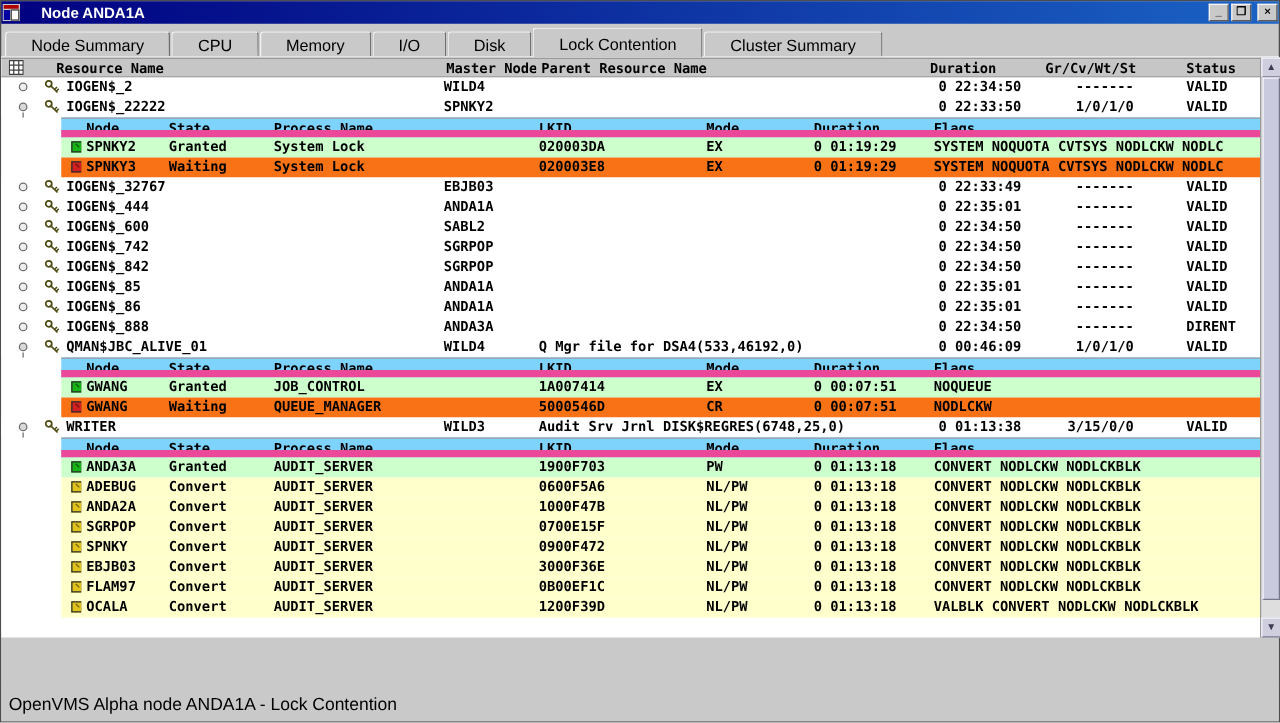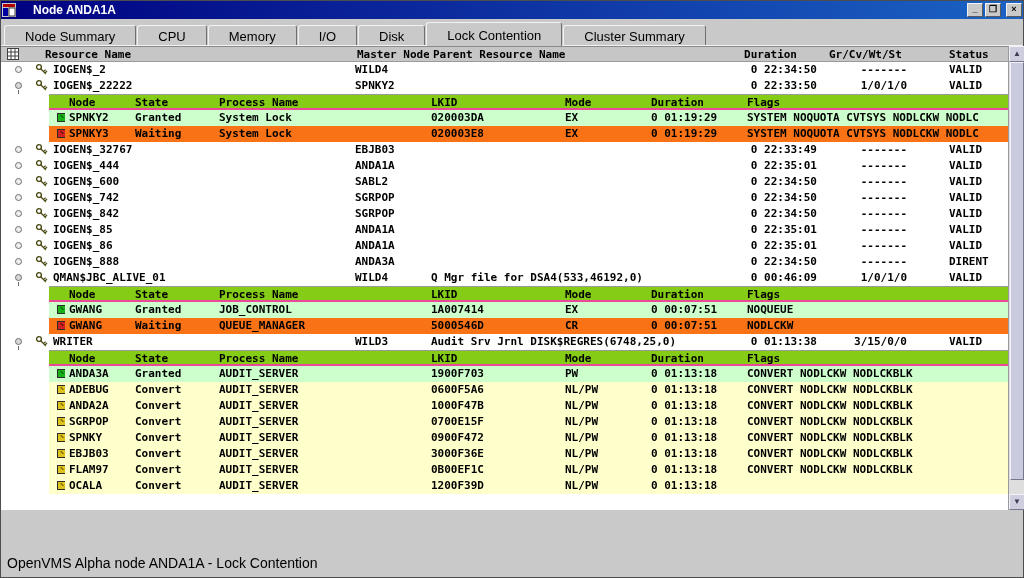--- a/index.html
+++ b/index.html
@@ -30,21 +30,21 @@
 
   
   .panel{flex:1;display:flex;flex-direction:row;border-top:1px solid #f2f2f2;background:#c9c9c9}
   .viewport{display:flex;flex:0 0 464px;height:464px}
   .grid{width:1007px;background:#fff;overflow:hidden;
     font-family:"DejaVu Sans Mono",monospace;font-size:11px;font-weight:bold;line-height:16px;color:#000}
   .main-header{display:grid;grid-template-columns:40px 312px 76px 266px 130px 96px 87px;
     height:16px;background:#c6c6c6;border-top:1px solid #8a8a8a;border-bottom:1px solid #9a9a9a}
   .hc{white-space:pre;overflow:hidden;padding-left:4px}
   .hc.dur{text-align:right;padding-right:28px}
-  .hc.gcws{text-align:left;padding-right:12px}
+  .hc.gcws{text-align:right;padding-right:12px}
   .hc.status{padding-left:28px}
   .hicon{padding-left:6px;display:flex;align-items:center}
 
   .mrow{display:grid;grid-template-columns:28px 22px 302px 76px 266px 130px 96px 87px;height:16px;background:#fff}
   .cell{white-space:pre;overflow:hidden;padding-left:2px}
   .c-parent{text-align:left;padding-right:4px}
   .c-dur{text-align:right;padding-right:8px}
   .c-gcws{text-align:right;padding-right:14px}
   .c-status{padding-left:28px}
 
@@ -55,21 +55,21 @@
   .keywrap{display:inline-block;margin:1px 0 0 4px}
   .sq{display:inline-block;width:9px;height:9px;border:1px solid #2c2c2c;margin:3px 2px 0 4px;position:relative}
   .sq::after{content:"";position:absolute;left:2px;top:2px;width:4px;height:1px;background:rgba(0,0,0,.55);
     transform:rotate(45deg)}
   .sq.granted{background:#17b317}
   .sq.waiting{background:#d22020}
   .sq.convert{background:#e0c21c}
 
   .sub{margin-left:48px}
   .sub-header,.srow{display:grid;grid-template-columns:16px 66px 84px 212px 134px 86px 96px 1fr;height:16px}
-  .sub-header{background:#84cc16;border-top:1px solid #9a9a9a;border-bottom:2px solid #ec4899}
+  .sub-header{background:#7dd3fc;border-top:1px solid #9a9a9a;border-bottom:6px solid #ec4899}
   .scell{white-space:pre;overflow:hidden;padding-left:4px}
   .srow.granted{background:#ccffcc}
   .srow.waiting{background:#f97316}
   .srow.convert{background:#ffffcc}
 
   
   .vscroll{width:17px;flex:0 0 17px;background:#dedede;border-left:1px solid #9a9a9a;
     display:flex;flex-direction:column}
   .sbtn{height:16px;flex:0 0 16px;background:#cecede;border:1px solid;border-color:#f2f2fa #77778f #77778f #f2f2fa;
     font-size:8px;line-height:14px;text-align:center;color:#3a3a52}
@@ -439,20 +439,21 @@
                 <div class="scell">CONVERT NODLCKW NODLCKBLK</div>
               </div>
               <div class="srow convert">
                 <div class="scell"><span class="sq convert"></span></div>
                 <div class="scell">OCALA</div>
                 <div class="scell">Convert</div>
                 <div class="scell">AUDIT_SERVER</div>
                 <div class="scell">1200F39D</div>
                 <div class="scell">NL/PW</div>
                 <div class="scell">0 01:13:18</div>
+                <div class="scell">VALBLK CONVERT NODLCKW NODLCKBLK</div>
               </div>
             </div>
           </div>
       </div>
       <div class="vscroll">
         <div class="sbtn">▲</div>
         <div class="vtrack">
           <div class="vthumb"></div>
         </div>
         <div class="sbtn">▼</div>

